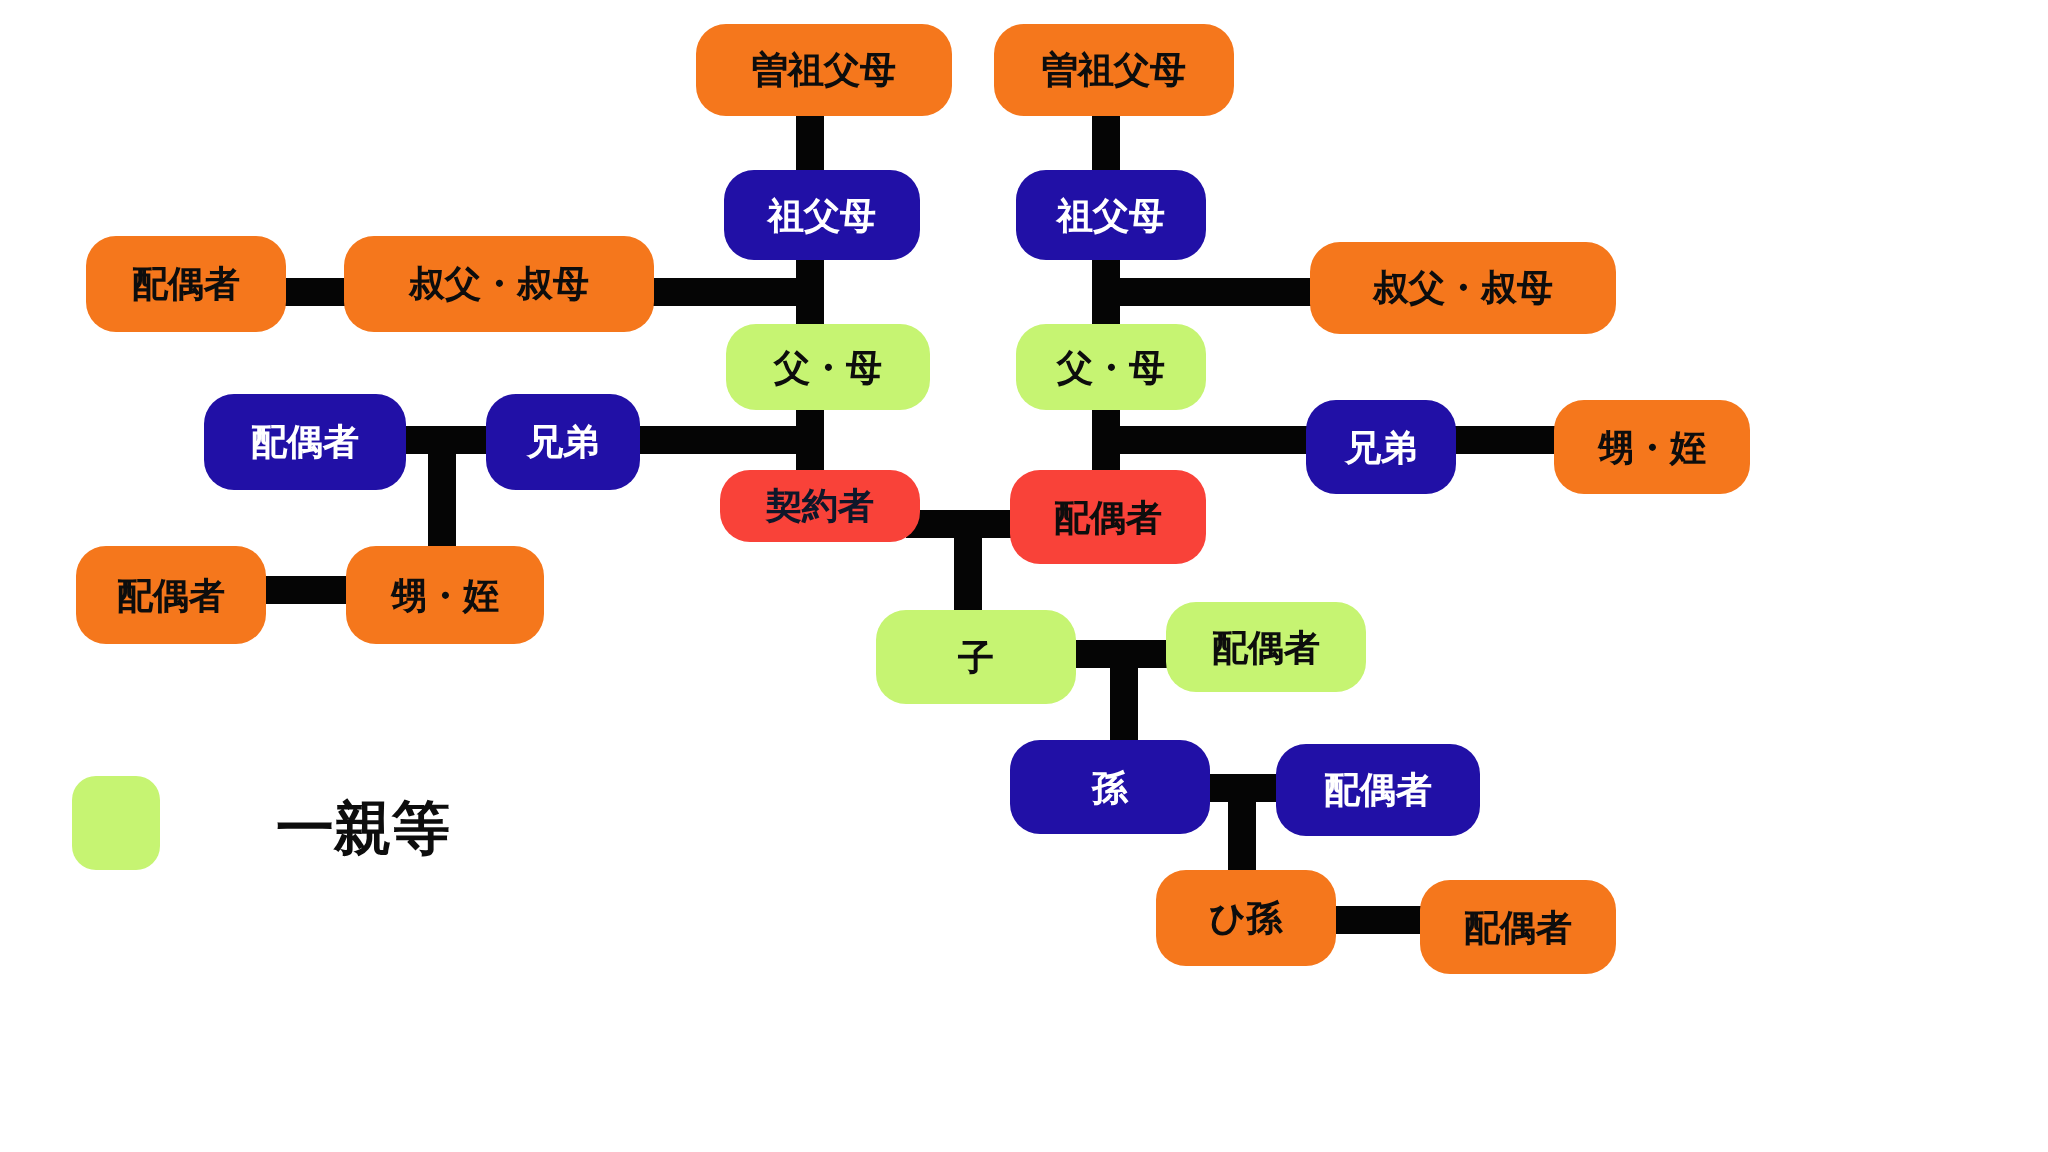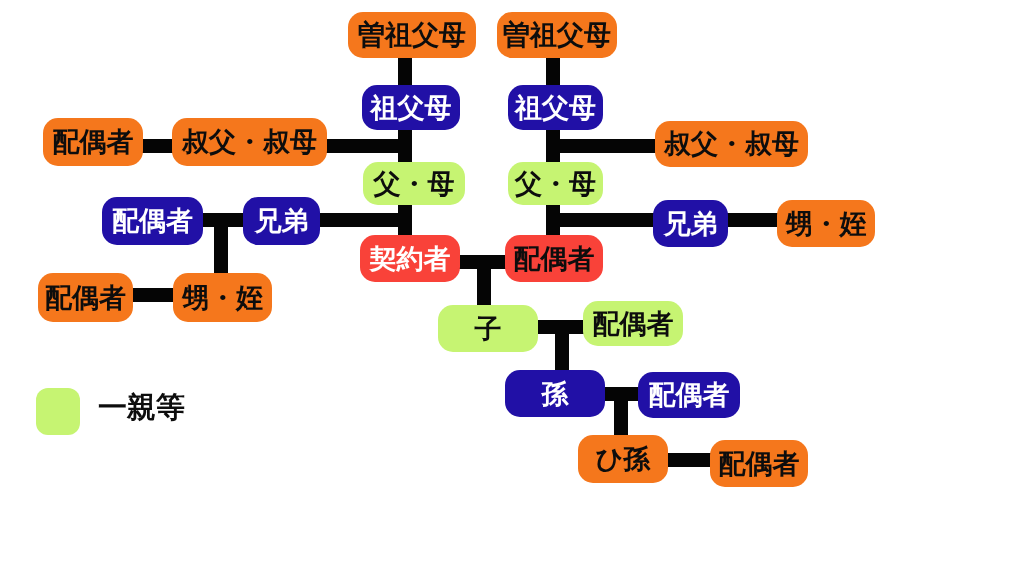--- a/index.html
+++ b/index.html
@@ -23,37 +23,38 @@
   .edge.h { height: 14px; }
   .edge.v { width: 14px; }
   .node {
     position: absolute;
     z-index: 2;
     border-radius: 15px;
     display: flex;
     align-items: center;
     justify-content: center;
     font-weight: bold;
-    font-size: 27px;
+    font-size: 18px;
     letter-spacing: 0px;
     white-space: nowrap;
     color: #0d0d0d;
   }
   #legend {
     position: absolute;
     left: 36px;
     top: 388px;
     display: flex;
     flex-direction: column;
     gap: 14px;
     z-index: 2;
   }
   .legend-item {
     display: flex;
-    align-items: flex-start;
+    align-items: flex-end;
+    gap: 40px;
   }
   .legend-swatch {
     width: 44px;
     height: 47px;
     border-radius: 12px;
   }
   .legend-label {
     margin-left: 18px;
     font-size: 29px;
     font-weight: bold;
@@ -95,21 +96,21 @@
       <div class="node" style="left: 508px; top: 85px; width: 95px; height: 45px; background: rgb(33, 16, 166); color: rgb(255, 255, 255);">祖父母</div>
       <div class="node" style="left: 43px; top: 118px; width: 100px; height: 48px; background: rgb(245, 119, 28); color: rgb(13, 13, 13);">配偶者</div>
       <div class="node" style="left: 172px; top: 118px; width: 155px; height: 48px; background: rgb(245, 119, 28); color: rgb(13, 13, 13);">叔父・叔母</div>
       <div class="node" style="left: 655px; top: 121px; width: 153px; height: 46px; background: rgb(245, 119, 28); color: rgb(13, 13, 13);">叔父・叔母</div>
       <div class="node" style="left: 363px; top: 162px; width: 102px; height: 43px; background: rgb(198, 244, 114); color: rgb(13, 13, 13);">父・母</div>
       <div class="node" style="left: 508px; top: 162px; width: 95px; height: 43px; background: rgb(198, 244, 114); color: rgb(13, 13, 13);">父・母</div>
       <div class="node" style="left: 102px; top: 197px; width: 101px; height: 48px; background: rgb(33, 16, 166); color: rgb(255, 255, 255);">配偶者</div>
       <div class="node" style="left: 243px; top: 197px; width: 77px; height: 48px; background: rgb(33, 16, 166); color: rgb(255, 255, 255);">兄弟</div>
       <div class="node" style="left: 653px; top: 200px; width: 75px; height: 47px; background: rgb(33, 16, 166); color: rgb(255, 255, 255);">兄弟</div>
       <div class="node" style="left: 777px; top: 200px; width: 98px; height: 47px; background: rgb(245, 119, 28); color: rgb(13, 13, 13);">甥・姪</div>
-      <div class="node" style="left: 360px; top: 235px; width: 100px; height: 47px; background: rgb(249, 66, 57); color: #ffffff;">契約者</div>
+      <div class="node" style="left: 360px; top: 235px; width: 100px; height: 36px; background: rgb(249, 66, 57); color: #0f172a;">契約者</div>
       <div class="node" style="left: 505px; top: 235px; width: 98px; height: 47px; background: rgb(249, 66, 57); color: rgb(13, 13, 13);">配偶者</div>
       <div class="node" style="left: 38px; top: 273px; width: 95px; height: 49px; background: rgb(245, 119, 28); color: rgb(13, 13, 13);">配偶者</div>
       <div class="node" style="left: 173px; top: 273px; width: 99px; height: 49px; background: rgb(245, 119, 28); color: rgb(13, 13, 13);">甥・姪</div>
       <div class="node" style="left: 438px; top: 305px; width: 100px; height: 47px; background: rgb(198, 244, 114); color: rgb(13, 13, 13);">子</div>
       <div class="node" style="left: 583px; top: 301px; width: 100px; height: 45px; background: rgb(198, 244, 114); color: rgb(13, 13, 13);">配偶者</div>
       <div class="node" style="left: 505px; top: 370px; width: 100px; height: 47px; background: rgb(33, 16, 166); color: rgb(255, 255, 255);">孫</div>
       <div class="node" style="left: 638px; top: 372px; width: 102px; height: 46px; background: rgb(33, 16, 166); color: rgb(255, 255, 255);">配偶者</div>
       <div class="node" style="left: 578px; top: 435px; width: 90px; height: 48px; background: rgb(245, 119, 28); color: rgb(13, 13, 13);">ひ孫</div>
       <div class="node" style="left: 710px; top: 440px; width: 98px; height: 47px; background: rgb(245, 119, 28); color: rgb(13, 13, 13);">配偶者</div>
     </div>

